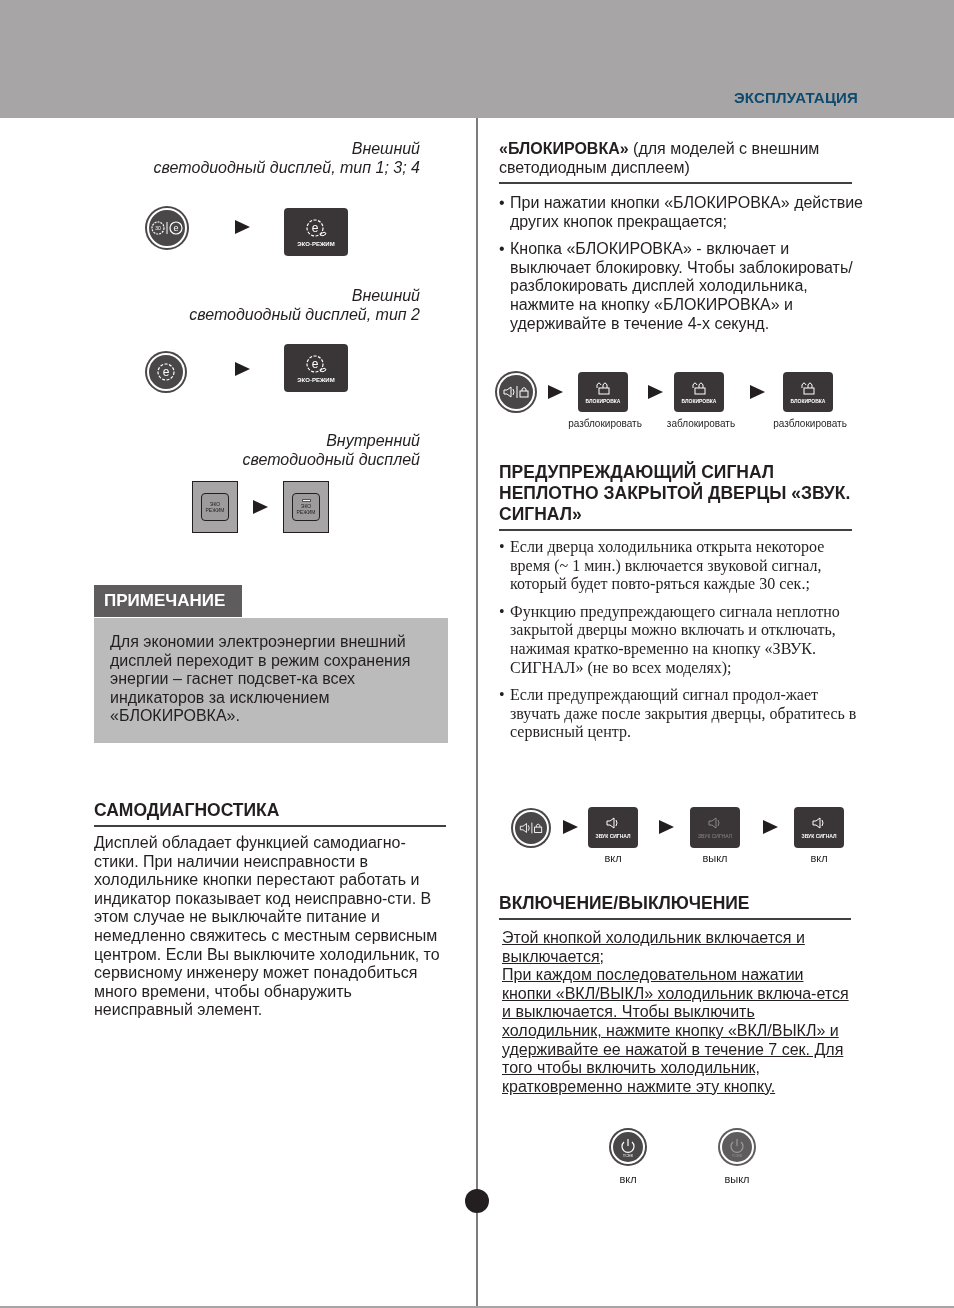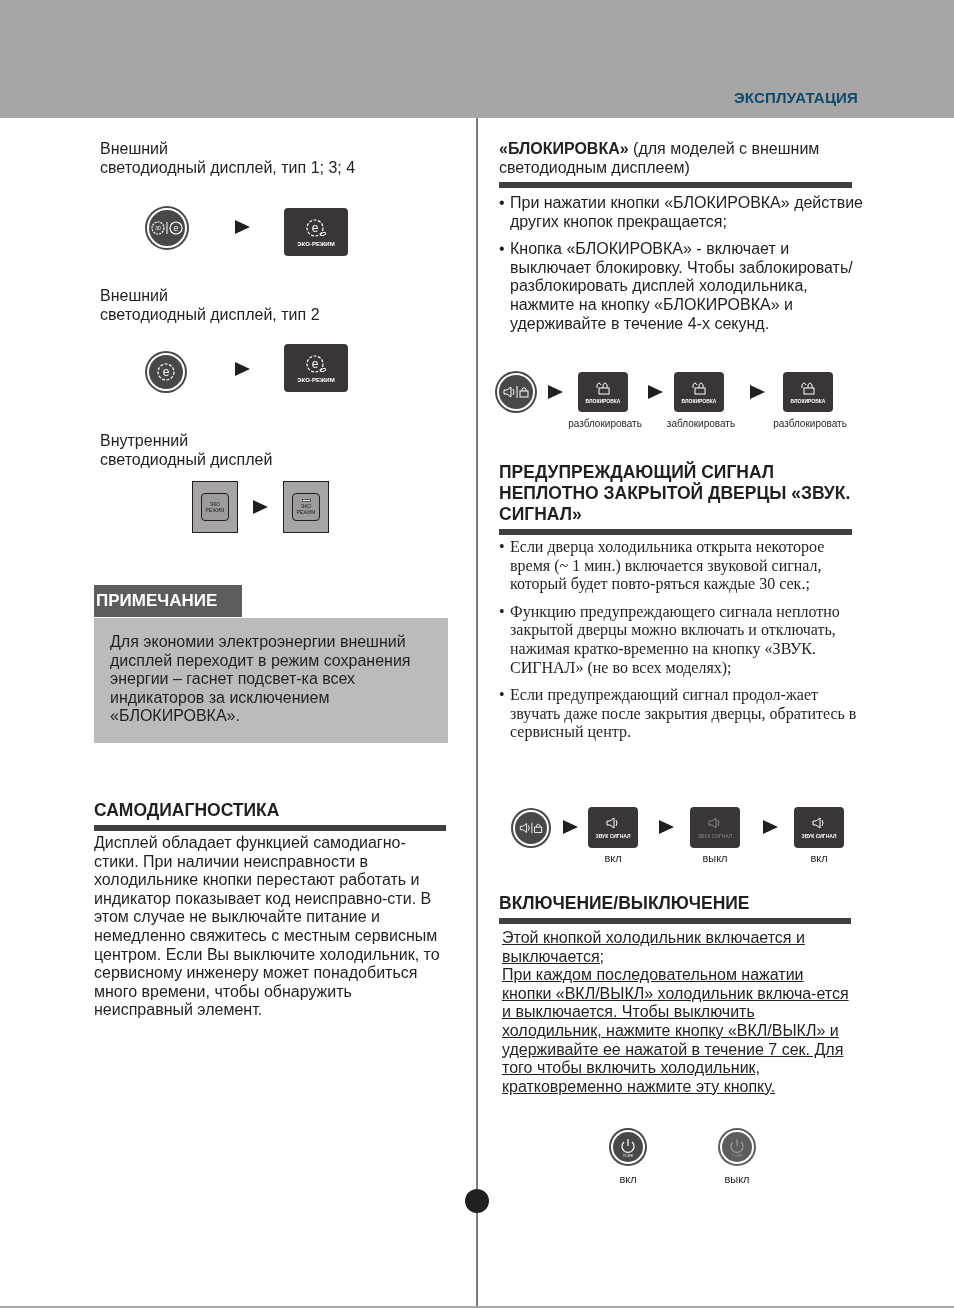--- a/index.html
+++ b/index.html
@@ -5,36 +5,36 @@
   * { box-sizing: border-box; margin: 0; padding: 0; }
   html, body { width: 954px; height: 1308px; background: #fff; overflow: hidden; }
   body { position: relative; font-family: "Liberation Sans", sans-serif; color: #231f20; }
 
   .header { position: absolute; left: 0; top: 0; width: 954px; height: 118px; background: #a7a5a6; }
   .header-title { position: absolute; right: 96px; top: 89px; color: #0c4a6e; font-weight: bold; font-size: 15px; letter-spacing: 0.2px; }
 
   .divider-v { position: absolute; left: 476px; top: 118px; width: 2px; height: 1190px; background: #7d7b7c; }
   .bottom-line { position: absolute; left: 0; top: 1306px; width: 954px; height: 2px; background: #a7a5a6; }
 
-  .caption { position: absolute; text-align: left; font-size: 16px; line-height: 19px; }
+  .caption { position: absolute; text-align: right; font-size: 16px; line-height: 19px; font-style: italic; }
 
   .round-btn { position: absolute; border-radius: 50%; background: #4a4748; border: 2px solid #fff; box-shadow: 0 0 0 2px #4a4748; display: flex; align-items: center; justify-content: center; color: #fff; }
   .arrow { position: absolute; width: 0; height: 0; border-top: 7px solid transparent; border-bottom: 7px solid transparent; border-left: 15px solid #231f20; }
   .dark-panel { position: absolute; background: #3a3637; border-radius: 4px; display: flex; flex-direction: column; align-items: center; justify-content: center; color: #fff; }
   .dark-panel .plabel { font-size: 6px; font-weight: bold; margin-top: 3px; }
   .dark-panel.dim { color: #8a8788; }
 
   .inner-panel { position: absolute; width: 46px; height: 52px; background: #a7a5a6; border: 1px solid #231f20; display: flex; align-items: center; justify-content: center; }
   .inner-key { width: 28px; height: 28px; border: 1px solid #231f20; border-radius: 4px; background: #9d9b9c; display: flex; flex-direction: column; align-items: center; justify-content: center; font-size: 5px; line-height: 6px; text-align: center; }
   .inner-led { width: 9px; height: 3px; background: #fff; border: 1px solid #555; margin-bottom: 1px; }
 
-  .note-tag { position: absolute; left: 94px; top: 585px; width: 148px; height: 32px; background: #5f5c5d; color: #fff; font-weight: bold; font-size: 17px; line-height: 32px; padding-left: 2px; }
+  .note-tag { position: absolute; left: 94px; top: 585px; width: 148px; height: 32px; background: #5f5c5d; color: #fff; font-weight: bold; font-size: 17px; line-height: 32px; padding-left: 10px; }
   .note-box { position: absolute; left: 94px; top: 618px; width: 354px; height: 125px; background: #bcbbbb; padding: 15px 16px; font-size: 16px; line-height: 18.6px; }
 
-  .section-title { position: absolute; font-weight: bold; font-size: 17.5px; line-height: 21px; border-bottom: 6px solid #404040; padding-bottom: 4px; }
+  .section-title { position: absolute; font-weight: bold; font-size: 17.5px; line-height: 21px; border-bottom: 2px solid #404040; padding-bottom: 4px; }
   .body-text { position: absolute; font-size: 16px; line-height: 18.6px; }
 
   .bullets { position: absolute; list-style: none; font-size: 16px; line-height: 18.6px; }
   .bullets li { position: relative; padding-left: 11px; margin-bottom: 9px; }
   .bullets li::before { content: "•"; position: absolute; left: 0; top: 0; }
 
   .small-label { position: absolute; font-size: 10px; text-align: center; }
   .tiny-label { position: absolute; font-size: 11px; text-align: center; }
 
   .page-num { position: absolute; left: 465px; top: 1189px; width: 24px; height: 24px; border-radius: 50%; background: #231f20; color: #fff; font-size: 13px; line-height: 24px; text-align: center; padding-left: 24px; }

